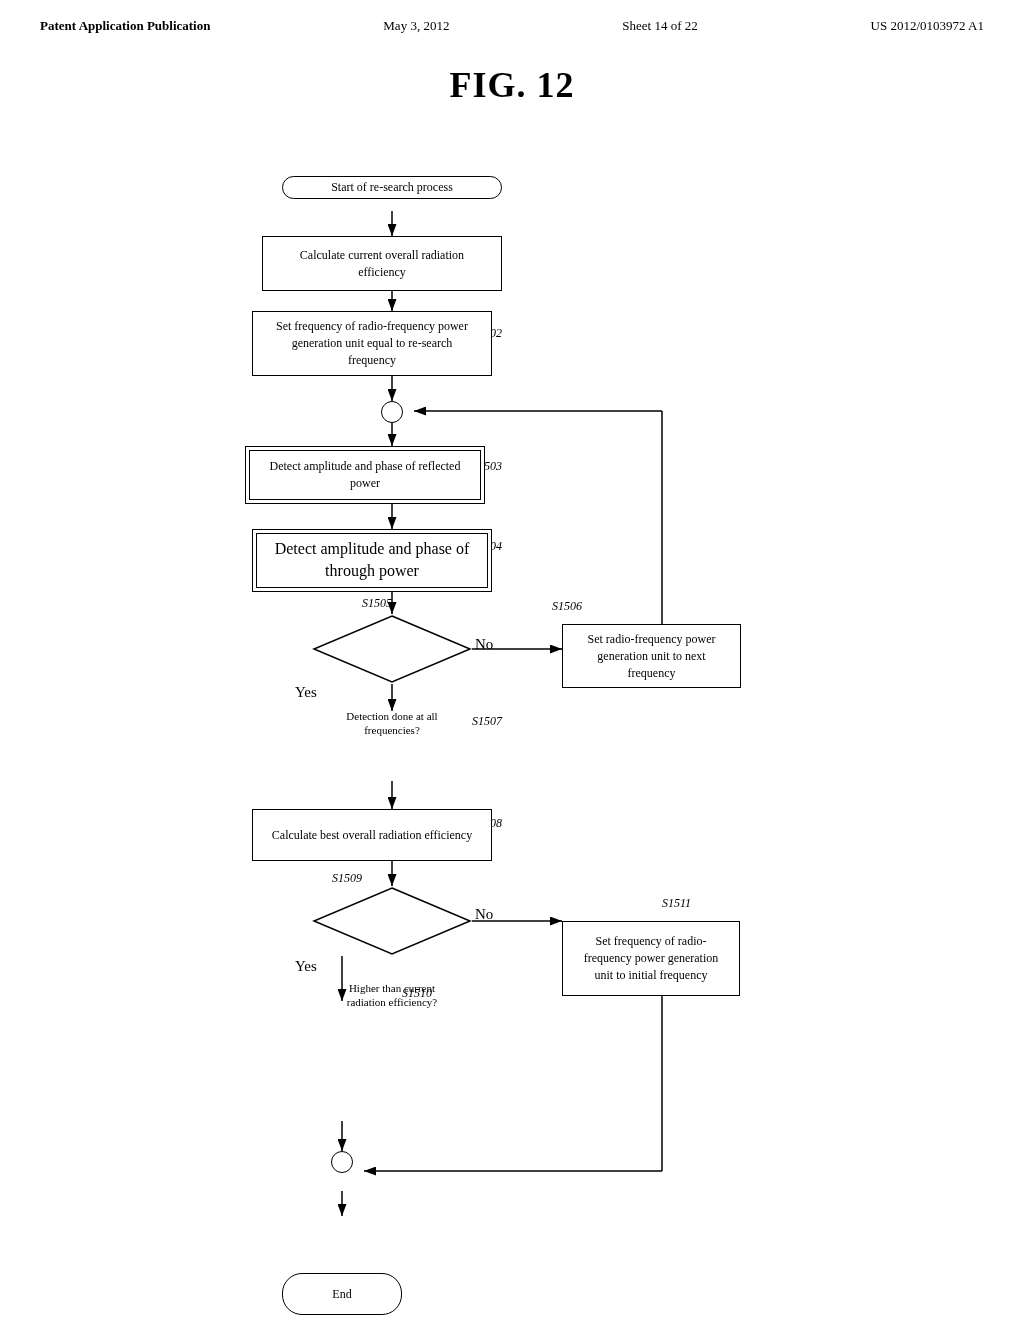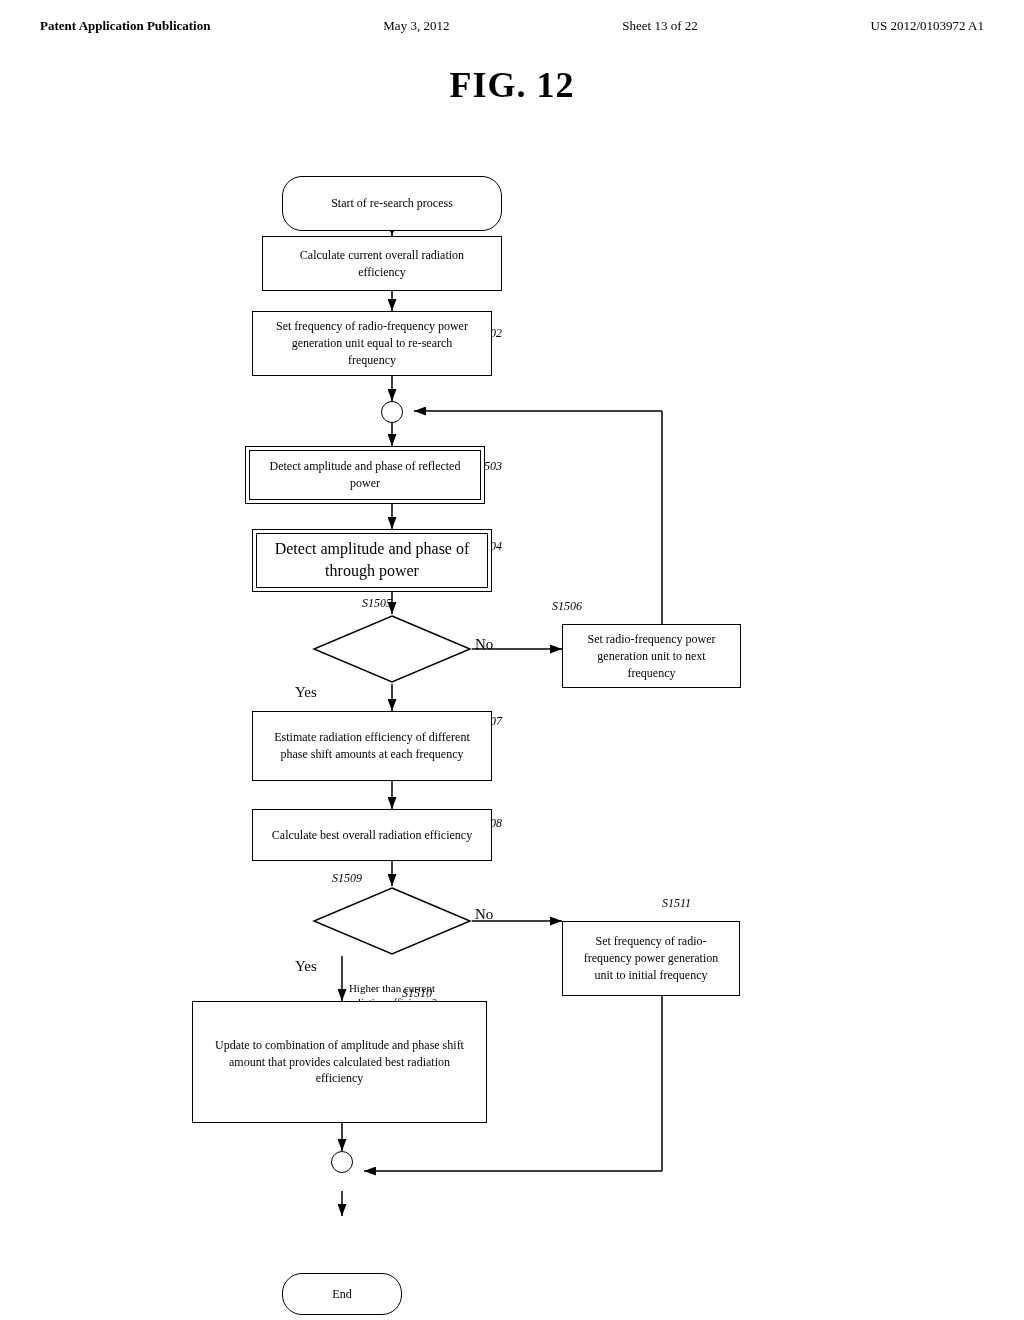--- a/index.html
+++ b/index.html
@@ -46,21 +46,21 @@
       justify-content: center;
       text-align: center;
       font-size: 12px;
       line-height: 1.4;
     }
 
     .fc-rounded {
       border: 1.5px solid #000;
       border-radius: 20px;
       background: #fff;
-      padding: 18px 16px;
+      padding: 2px 16px;
     }
 
     .fc-rect {
       border: 1.5px solid #000;
       background: #fff;
       padding: 6px 18px;
     }
 
     .fc-diamond {
       width: 160px;
@@ -105,21 +105,21 @@
       position: absolute;
       font-size: 15px;
     }
   </style>
 </head>
 <body>
 
 <div class="header">
   <div class="header-left">Patent Application Publication</div>
   <div class="header-center">May 3, 2012</div>
-  <div>Sheet 13 of 22</div>
+  <div>Sheet 14 of 22</div>
   <div>US 2012/0103972 A1</div>
 </div>
 
 <div class="fig-title">FIG. 12</div>
 
 <div class="diagram-container">
 
   <svg class="arrows-svg" xmlns="http://www.w3.org/2000/svg">
     <defs>
       <marker id="arrowhead" markerWidth="8" markerHeight="6" refX="8" refY="3" orient="auto">
@@ -211,23 +211,20 @@
   <div class="arrow-label" style="left:343px; top:500px;">No</div>
 
   <div class="step-label" style="left:420px; top:463px;">S1506</div>
 
   <div class="fc-node fc-rect" style="left:430px; top:488px; width:179px; min-height:58px;">
     <span>Set radio-frequency power generation unit to next frequency</span>
   </div>
 
   <div class="step-label" style="left:340px; top:578px;">S1507</div>
 
-  <div class="fc-node fc-rect" style="left:120px; top:575px; width:240px; min-height:70px;">
-    <span>Estimate radiation efficiency of different phase shift amounts at each frequency</span>
-  </div>
 
   <div class="step-label" style="left:340px; top:680px;">S1508</div>
 
   <div class="fc-node fc-rect" style="left:120px; top:673px; width:240px; min-height:52px;">
     <span>Calculate best overall radiation efficiency</span>
   </div>
 
   <div class="step-label" style="left:200px; top:735px;">S1509</div>
 
   <div class="fc-diamond" style="left:180px; top:750px;">
@@ -238,23 +235,20 @@
       <span style="font-size:11px; padding:0 20px;">Higher than current radiation efficiency?</span>
     </div>
   </div>
 
   <div class="arrow-label" style="left:163px; top:822px;">Yes</div>
 
   <div class="arrow-label" style="left:343px; top:770px;">No</div>
 
   <div class="step-label" style="left:270px; top:850px;">S1510</div>
 
-  <div class="fc-node fc-rect" style="left:60px; top:865px; width:295px; min-height:122px;">
-    <span>Update to combination of amplitude and phase shift amount that provides calculated best radiation efficiency</span>
-  </div>
 
   <div class="step-label" style="left:530px; top:760px;">S1511</div>
 
   <div class="fc-node fc-rect" style="left:430px; top:785px; width:178px; min-height:75px;">
     <span>Set frequency of radio-frequency power generation unit to initial frequency</span>
   </div>
 
   <div style="position:absolute; left:199px; top:1015px; width:22px; height:22px; border:1.5px solid #000; border-radius:50%; background:#fff;"></div>
 
   <div class="fc-node fc-rounded" style="left:150px; top:1137px; width:120px; height:42px;">

